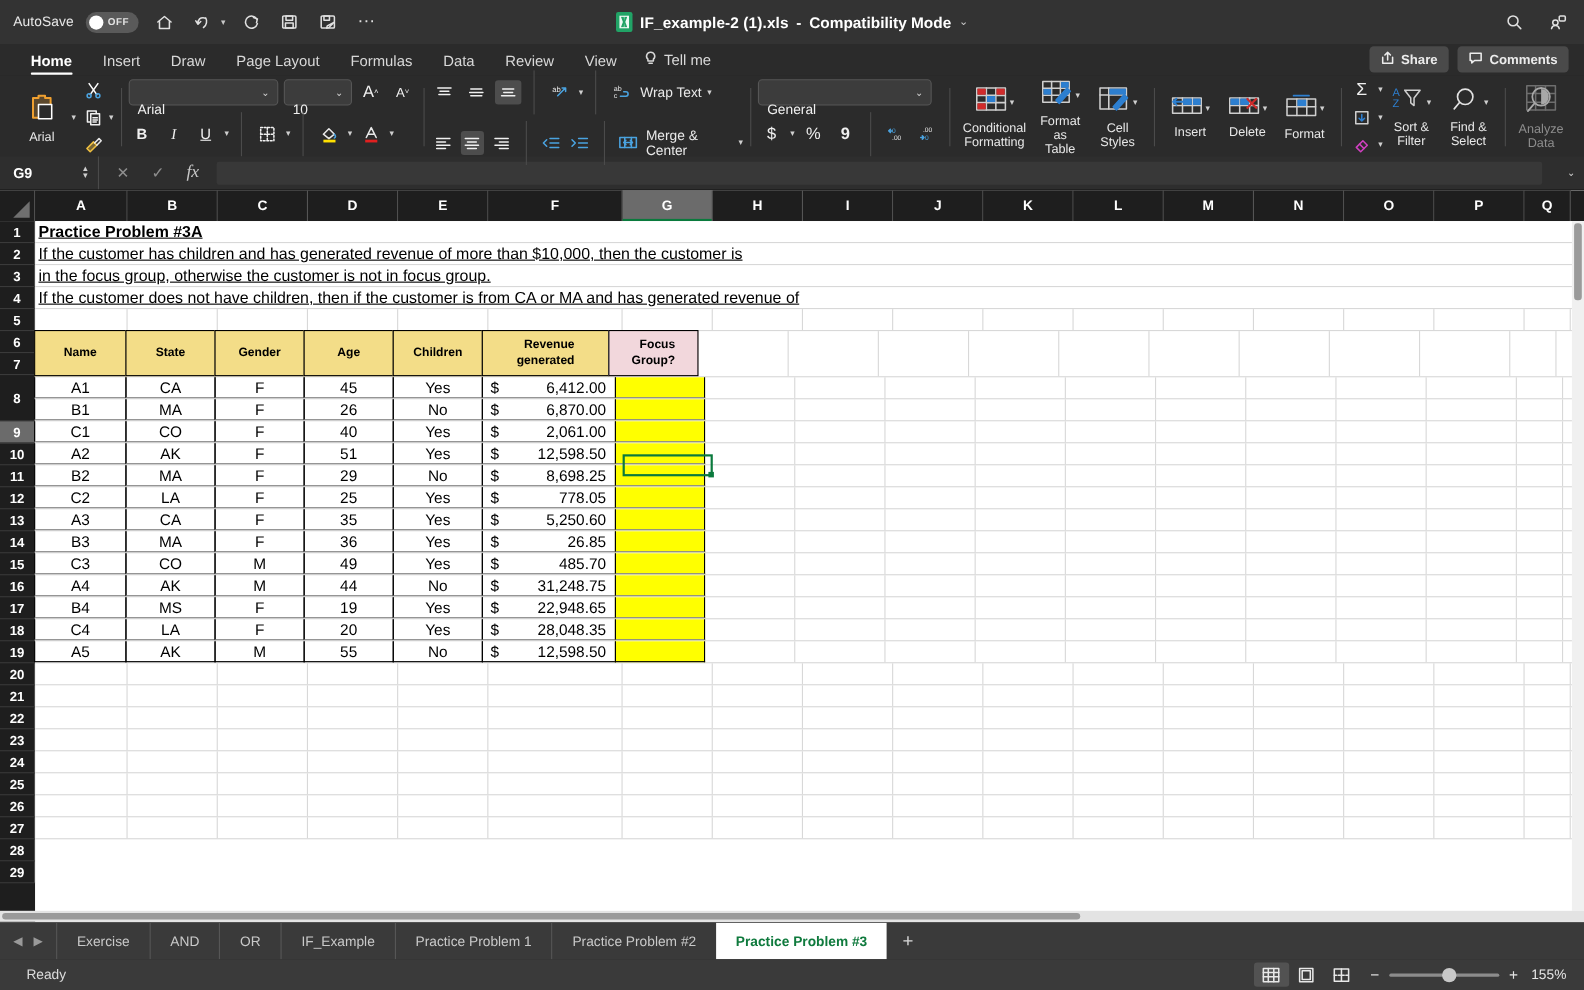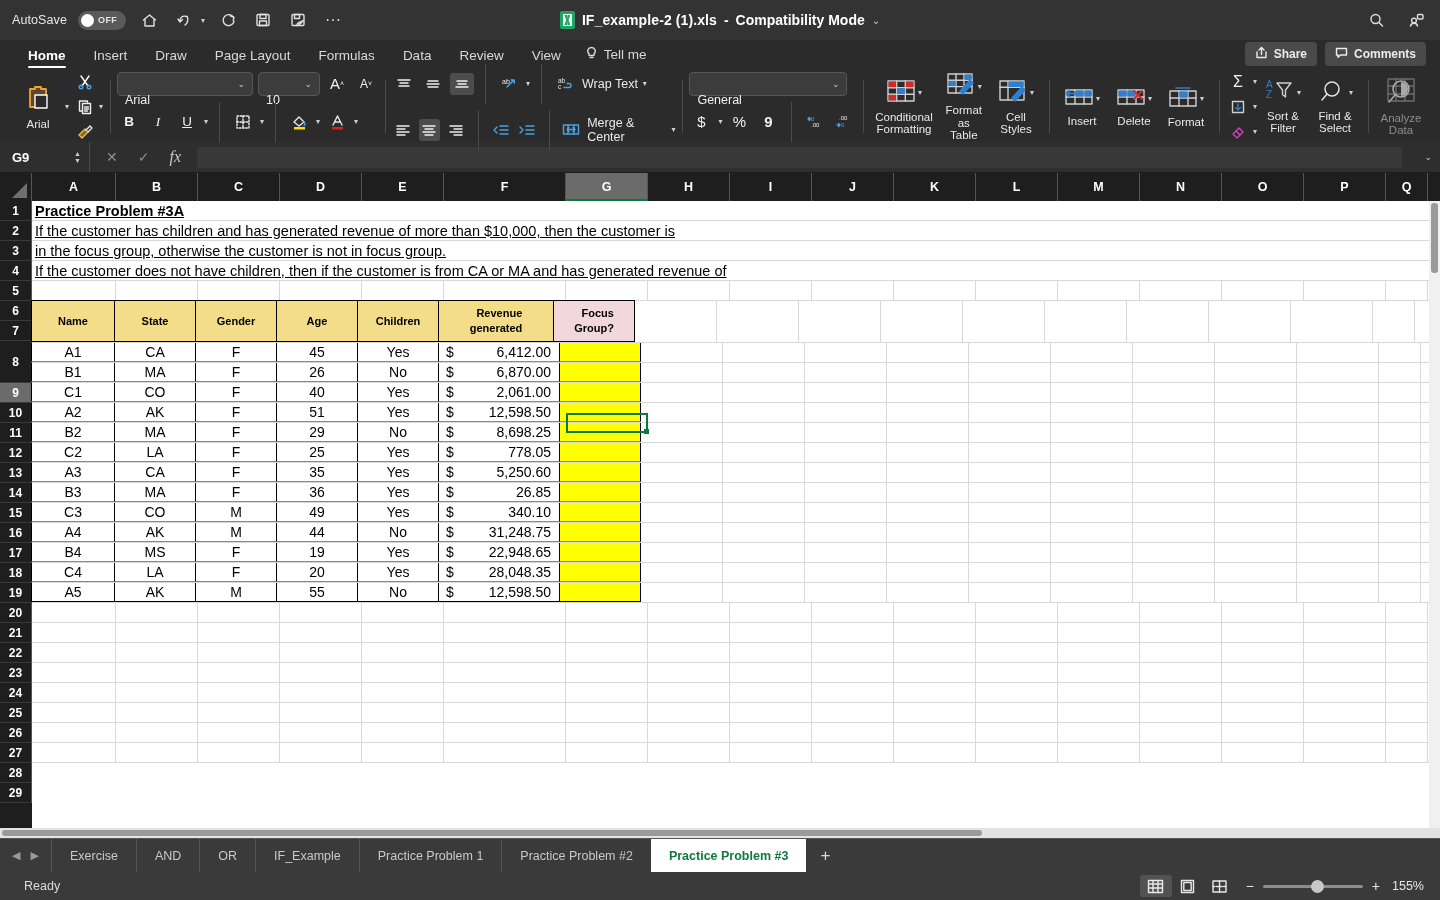--- a/index.html
+++ b/index.html
@@ -1014,21 +1014,21 @@
           <div class="cell" style="width:42px"></div>
         </div>
         <div class="cellrow">
           <div class="tdc" style="width:84px">C3</div>
           <div class="tdc" style="width:82px">CO</div>
           <div class="tdc" style="width:82px">M</div>
           <div class="tdc" style="width:82px">49</div>
           <div class="tdc" style="width:82px">Yes</div>
           <div class="td-money" style="width:122px">
               <span>$</span>
-              <span>340.10</span>
+              <span>485.70</span>
             </div>
           <div class="tdc td-yellow" style="width:82px"></div>
           <div class="cell" style="width:82px"></div>
           <div class="cell" style="width:82px"></div>
           <div class="cell" style="width:82px"></div>
           <div class="cell" style="width:82px"></div>
           <div class="cell" style="width:82px"></div>
           <div class="cell" style="width:82px"></div>
           <div class="cell" style="width:82px"></div>
           <div class="cell" style="width:82px"></div>

